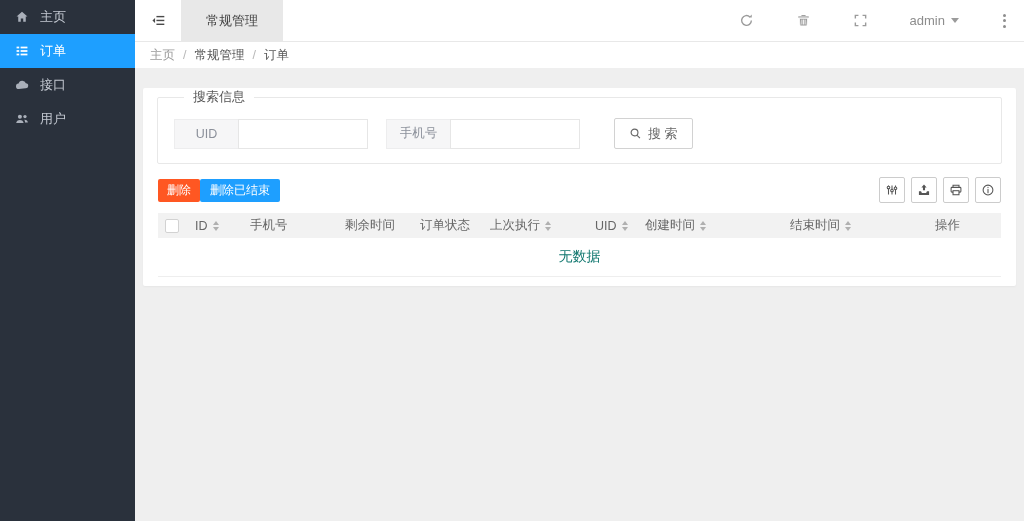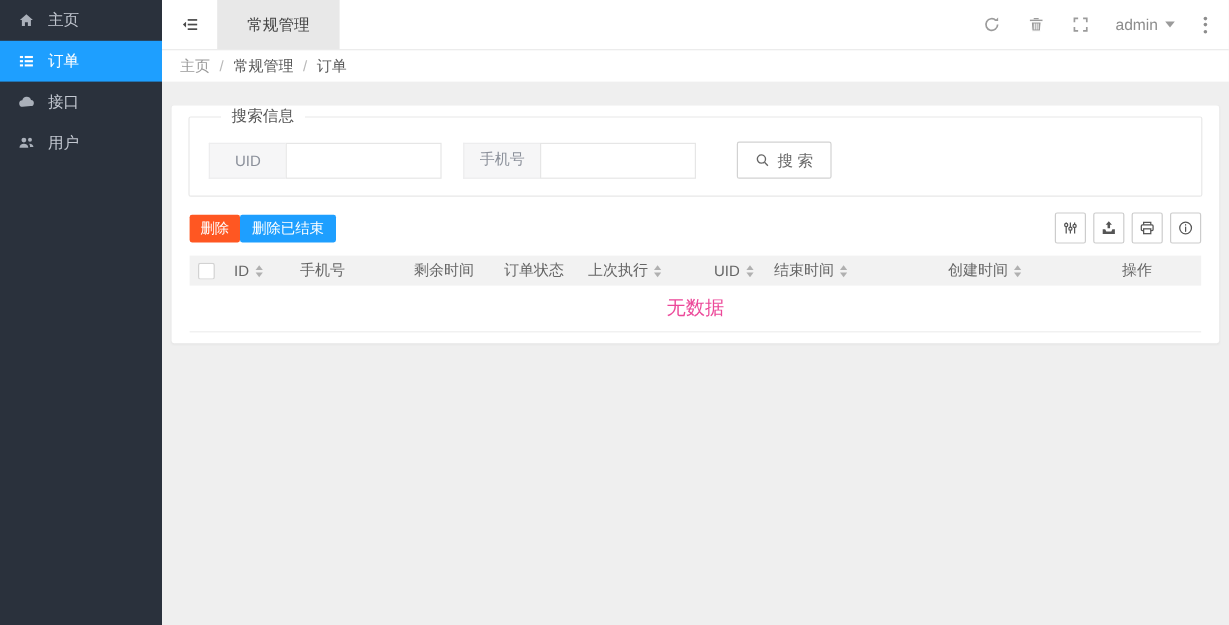--- a/index.html
+++ b/index.html
@@ -21,21 +21,21 @@
   .nav-item .nicon svg { width:14px; height:14px; }
   .nav-item.active { background:#1E9FFF; color:#fff; }
   .nav-item.active .nicon { color:#fff; }
 
   
   .main { flex:1; display:flex; flex-direction:column; background:#efefef; min-width:0; }
   .topbar { height:42px; background:#fff; border-bottom:1px solid #e8e8e8; display:flex; align-items:stretch; }
   .collapse-btn { width:46px; display:flex; align-items:center; justify-content:center; color:#4a4a4a; cursor:pointer; }
   .collapse-btn svg { width:15px; height:15px; }
   .tab { background:#e8e8e8; padding:0 25px; display:flex; align-items:center; font-size:13px; color:#444; cursor:pointer; }
-  .topbar-right { margin-left:auto; display:flex; align-items:center; gap:22px; padding-right:16px; color:#9b9b9b; }
+  .topbar-right { margin-left:auto; display:flex; align-items:center; gap:42px; padding-right:16px; color:#9b9b9b; }
   .tb-icon { width:15px; height:15px; display:flex; cursor:pointer; }
   .tb-icon svg { width:15px; height:15px; }
   .user-menu { display:flex; align-items:center; gap:6px; color:#8d8d8d; font-size:13px; cursor:pointer; }
   .caret { width:0; height:0; border-left:4px solid transparent; border-right:4px solid transparent; border-top:5px solid #9b9b9b; }
   .dots-v { display:flex; flex-direction:column; gap:2.5px; cursor:pointer; padding:2px; }
   .dots-v i { width:3px; height:3px; border-radius:50%; background:#8d8d8d; }
 
   .breadcrumb { height:26px; background:#fff; display:flex; align-items:center; padding:0 15px; gap:8px; font-size:12.5px; }
   .crumb-first { color:#9a9a9a; cursor:pointer; }
   .crumb { color:#595959; cursor:pointer; }
@@ -67,21 +67,21 @@
   .table { margin:0 15px; }
   .thead { display:flex; align-items:center; height:25px; background:#f2f2f2; font-size:12.5px; color:#666; }
   .th { display:flex; align-items:center; gap:5px; padding-left:7px; overflow:hidden; white-space:nowrap; }
   .th-cb { width:30px; } .th-c1 { width:55px; } .th-c2 { width:95px; } .th-c3 { width:75px; }
   .th-c4 { width:70px; } .th-c5 { width:105px; } .th-c6 { width:50px; } .th-c7 { width:145px; }
   .th-c8 { width:145px; } .th-c9 { flex:1; }
   .checkbox { width:14px; height:14px; background:#fff; border:1px solid #d2d2d2; border-radius:2px; cursor:pointer; }
   .sort { display:inline-flex; flex-direction:column; gap:2px; cursor:pointer; }
   .sort .up { width:0; height:0; border-left:3.5px solid transparent; border-right:3.5px solid transparent; border-bottom:4px solid #b0b0b0; }
   .sort .dn { width:0; height:0; border-left:3.5px solid transparent; border-right:3.5px solid transparent; border-top:4px solid #b0b0b0; }
-  .empty-row { height:39px; display:flex; align-items:center; justify-content:center; color:#ec4899; font-size:16px; border-bottom:1px solid #eee; }
+  .empty-row { height:39px; display:flex; align-items:center; justify-content:center; color:#0f766e; font-size:14px; border-bottom:1px solid #eee; }
 </style>
 </head>
 <body>
 
 <div class="app">
 
   <aside class="sidebar">
     <nav class="nav">
       <div class="nav-item">
         <span class="nicon">
@@ -265,29 +265,29 @@
                   <i class="dn"></i>
                 </span>
             </div>
             <div class="th th-c6">
               <span>UID</span>
               <span class="sort">
                   <i class="up"></i>
                   <i class="dn"></i>
                 </span>
             </div>
+            <div class="th th-c8">
+              <span>创建时间</span>
+              <span class="sort">
+                  <i class="up"></i>
+                  <i class="dn"></i>
+                </span>
+            </div>
             <div class="th th-c7">
               <span>结束时间</span>
-              <span class="sort">
-                  <i class="up"></i>
-                  <i class="dn"></i>
-                </span>
-            </div>
-            <div class="th th-c8">
-              <span>创建时间</span>
               <span class="sort">
                   <i class="up"></i>
                   <i class="dn"></i>
                 </span>
             </div>
             <div class="th th-c9">
               <span>操作</span>
             </div>
           </div>
           <div class="empty-row">

